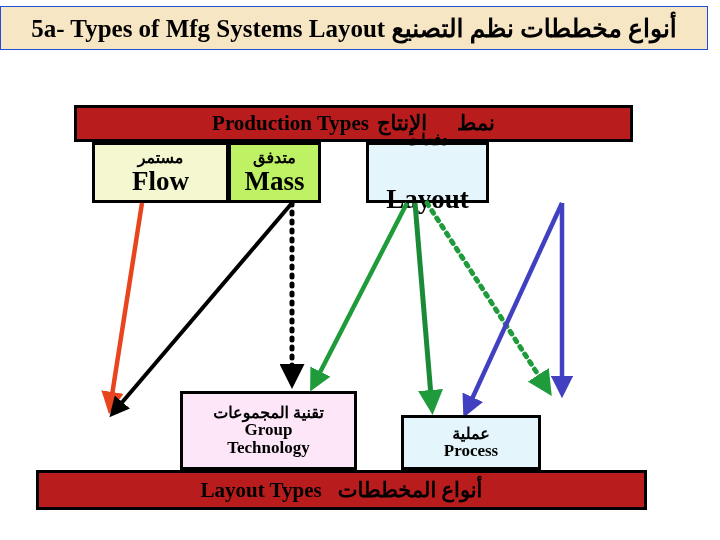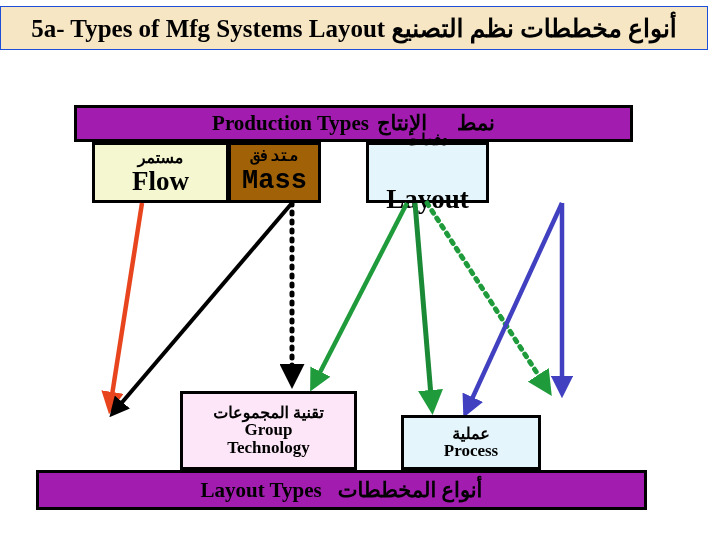--- a/index.html
+++ b/index.html
@@ -33,32 +33,32 @@
     align-items:center;justify-content:center;
     line-height:1.08;
   }
   .ar{font-size:16px;font-weight:bold;direction:rtl;unicode-bidi:bidi-override;}
   .en{font-size:27px;font-weight:bold;}
   .en.small{font-size:17px;}
 
   
   .bar{
     position:absolute;box-sizing:border-box;
-    background:#a21caf;border:3px solid #000;
+    background:#b91c1c;border:3px solid #000;
     display:flex;align-items:center;justify-content:center;
     font-size:21px;font-weight:bold;color:#000;white-space:nowrap;
   }
   #prod-bar{left:74px;top:105px;width:559px;height:37px;}
   #layout-bar{left:36px;top:470px;width:611px;height:40px;}
   .bar .seg{margin:0 4px;}
   .bar .ar-seg{direction:rtl;unicode-bidi:bidi-override;}
 
   
   #box-flow {left:92px; top:142px; width:137px; height:61px; background:#f4f7cf;}
-  #box-mass {left:228px;top:142px; width:93px; height:61px; background:#a16207;font-family:Liberation Mono, monospace;}
+  #box-mass {left:228px;top:142px; width:93px; height:61px; background:#bef264;}
   #box-batch{left:366px;top:142px; width:123px; height:61px; background:#e4f6fb;gap:36px;}
   #box-job  {left:512px;top:142px; width:117px; height:61px; background:#e2f3da;}
 
   
   #box-product{left:54px; top:416px;width:127px;height:54px; background:#f4f7cf;}
   #box-gt     {left:180px;top:391px;width:177px;height:79px; background:#fce6f7;}
   #box-process{left:361px;top:415px;width:140px;height:55px; background:#e4f6fb;margin-left:40px;}
   #box-fixed  {left:481px;top:396px;width:128px;height:74px; background:#e2f3da;}
 
   #arrow-layer{position:absolute;left:0;top:0;width:720px;height:540px;pointer-events:none;}

